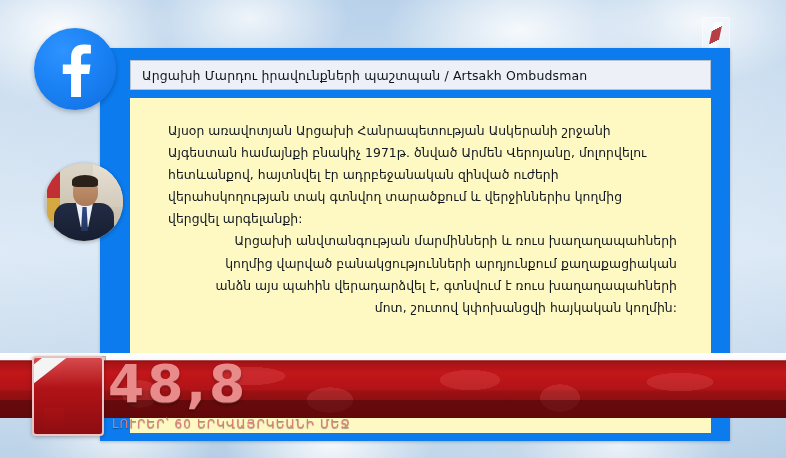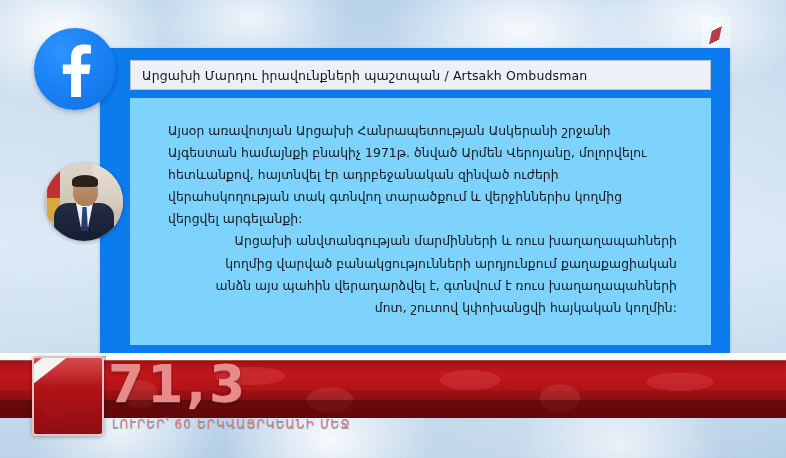--- a/index.html
+++ b/index.html
@@ -59,21 +59,21 @@
     background: linear-gradient(150deg, rgba(255,255,255,0.8) 0 30%, #b01f24 30% 72%, rgba(255,255,255,0.75) 72% 100%);
     transform: skewX(-12deg);
   }
 
   
   #fb-card {
     position: absolute;
     left: 100px;
     top: 48px;
     width: 630px;
-    height: 305px;
+    height: 393px;
     background: #0b7bee;
     box-shadow: 0 1px 3px rgba(0,0,0,0.22);
   }
   #fb-titlebar {
     position: absolute;
     left: 30px;
     top: 12px;
     right: 19px;
     height: 30px;
     background: #edf1f7;
@@ -88,21 +88,21 @@
     color: #10161f;
     letter-spacing: 0.15px;
     white-space: nowrap;
   }
   #fb-body {
     position: absolute;
     left: 30px;
     top: 50px;
     right: 19px;
     bottom: 8px;
-    background: #7dd3fc;
+    background: #fef9c3;
     overflow: hidden;
   }
   #fb-body-inner {
     padding: 22px 34px 0 38px;
   }
   .para {
     font-size: 12.4px;
     line-height: 22.1px;
     color: #121820;
     letter-spacing: 0.05px;
@@ -399,15 +399,15 @@
   <div id="news-top-line"></div>
 </div>
 
 <div id="ch-logo">
   <div class="notch"></div>
   <div class="stripe"></div>
   <div class="notch2"></div>
   <div class="gloss"></div>
 </div>
 
-<div id="news-number">71,3</div>
+<div id="news-number">48,8</div>
 
 <div id="news-sub">ԼՈՒՐԵՐ՝ 60 ԵՐԿՎԱՅՐԿԵԱՆԻ ՄԵՋ</div>
 
 </body></html>

